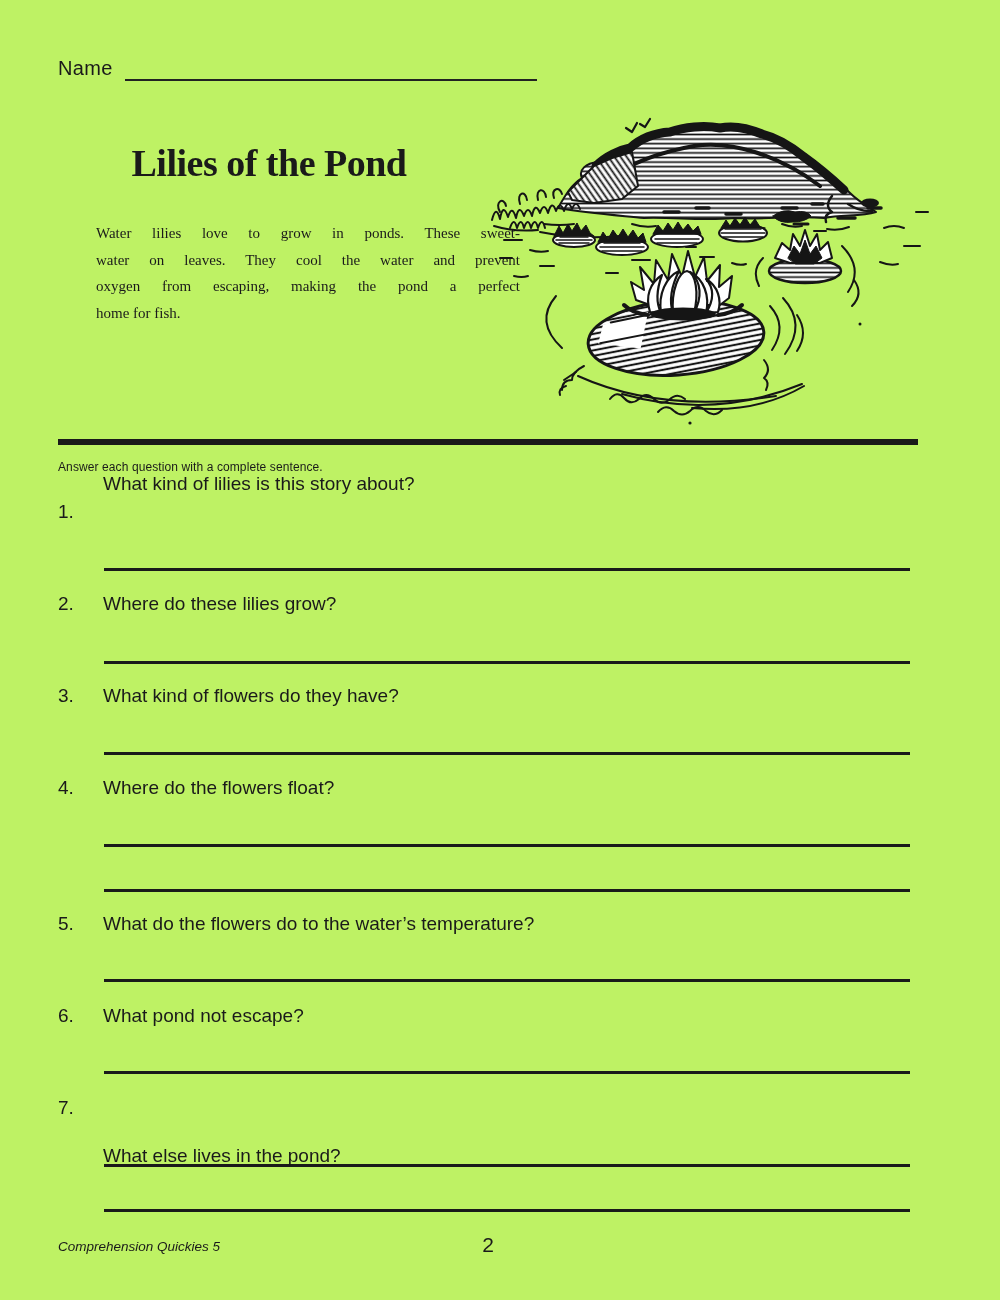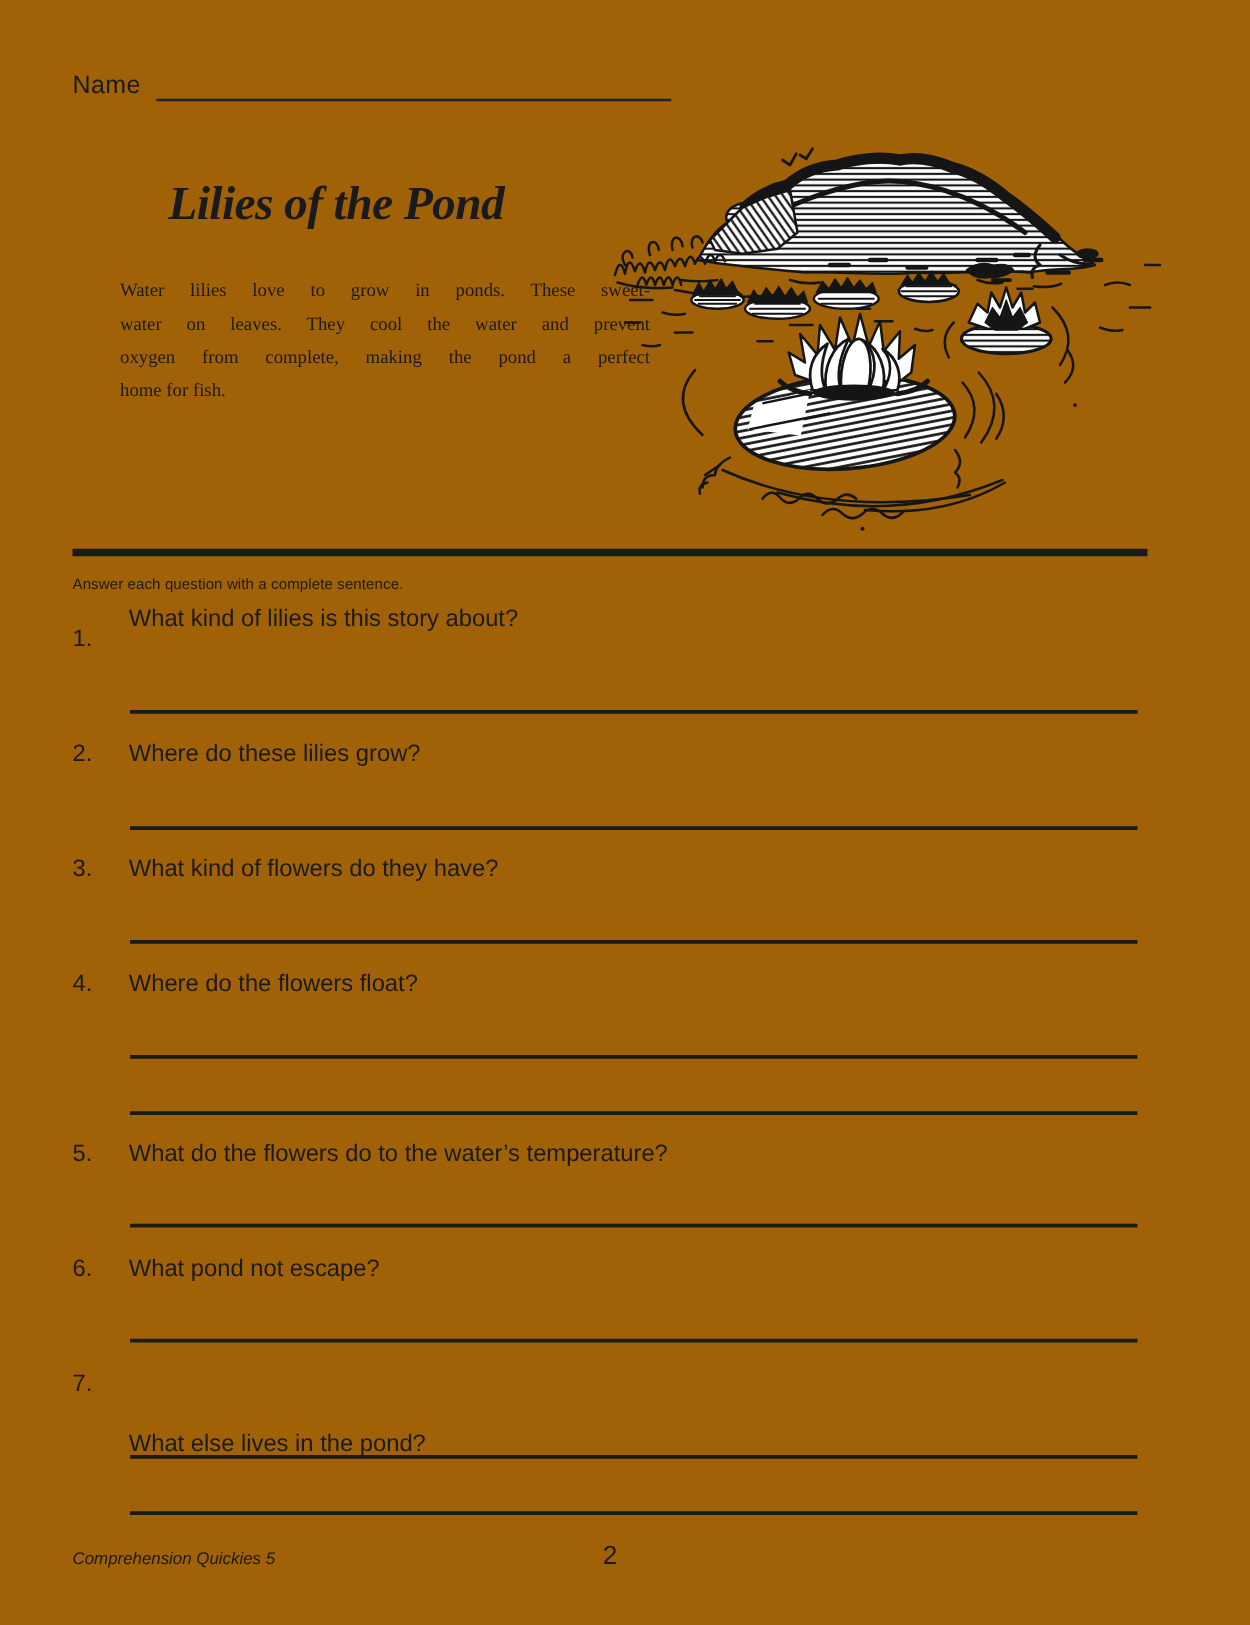--- a/index.html
+++ b/index.html
@@ -1,30 +1,30 @@
 <!DOCTYPE html>
 <html><head>
 <meta charset="utf-8">
 <style>
   html,body { margin:0; padding:0; background:#fff; }
   .page {
-    position:relative; width:1000px; height:1300px; background:#a16207;
+    position:relative; width:1000px; height:1300px; background:#bef264;
     color:#1a1a1a; font-family:"Liberation Sans", sans-serif; overflow:hidden;
   }
   .abs { position:absolute; }
 
   
   .name-label { left:58px; top:57px; font-size:20px; letter-spacing:0.3px; }
   .name-line  { left:125px; top:52px; width:412px; height:27px; border-bottom:2.5px solid #222; }
 
   
   .title {
     left:58px; top:140px; width:422px; text-align:center;
     font-family:"Liberation Serif", serif; font-weight:bold;
-    font-size:38px; letter-spacing:-0.5px; line-height:46px;font-style:italic;
+    font-size:38px; letter-spacing:-0.5px; line-height:46px;
   }
   .story { left:48px; top:220px; width:424px; font-family:"Liberation Serif", serif; font-size:15px;margin-left:48px; }
   .story .story-line { line-height:26.5px; height:26.5px; text-align:justify; text-align-last:justify; }
   .story .story-line:last-child { text-align-last:left; }
 
   
   .illustration { left:480px; top:100px; width:460px; height:330px; }
 
   
   .divider { left:58px; top:439px; width:860px; height:6px; background:#1a1a1a; }
@@ -46,21 +46,21 @@
 <div class="page">
 
   <div class="abs name-label">Name</div>
   <div class="abs name-line"></div>
 
   <div class="abs title">Lilies of the Pond</div>
 
   <div class="abs story">
       <div class="story-line">Water lilies love to grow in ponds.  These sweet-</div>
       <div class="story-line">water on leaves.  They cool the water and prevent</div>
-      <div class="story-line">oxygen from complete, making the pond a perfect</div>
+      <div class="story-line">oxygen from escaping, making the pond a perfect</div>
       <div class="story-line">home for fish.</div>
     </div>
 
   <svg class="abs illustration" viewBox="0 0 460 330" xmlns="http://www.w3.org/2000/svg">
     <defs>
       <pattern id="hillHatch" width="7" height="4.6" patternUnits="userSpaceOnUse">
         <rect width="7" height="4.6" fill="#fff"></rect>
           <path d="M0,2.3 H7" stroke="#151515" stroke-width="1.7"></path>
       </pattern>
       <pattern id="padHatch" width="8" height="5.4" patternUnits="userSpaceOnUse" patternTransform="rotate(-7)">
@@ -199,21 +199,21 @@
       </g>
     </g>
   </svg>
 
   <div class="abs divider"></div>
 
   <div class="abs instruction">Answer each question with a complete sentence.</div>
 
   <div id="questions-section">
       <div class="question-number" style="top: 500px;">1.</div>
-      <div class="question-text" style="top: 484px;">What kind of lilies is this story about?</div>
+      <div class="question-text" style="top: 472px;">What kind of lilies is this story about?</div>
       <div class="answer-line" style="top: 568px;"></div>
       <div class="question-number" style="top: 592px;">2.</div>
       <div class="question-text" style="top: 592px;">Where do these lilies grow?</div>
       <div class="answer-line" style="top: 661px;"></div>
       <div class="question-number" style="top: 684px;">3.</div>
       <div class="question-text" style="top: 684px;">What kind of flowers do they have?</div>
       <div class="answer-line" style="top: 752px;"></div>
       <div class="question-number" style="top: 776px;">4.</div>
       <div class="question-text" style="top: 776px;">Where do the flowers float?</div>
       <div class="answer-line" style="top: 844px;"></div>

